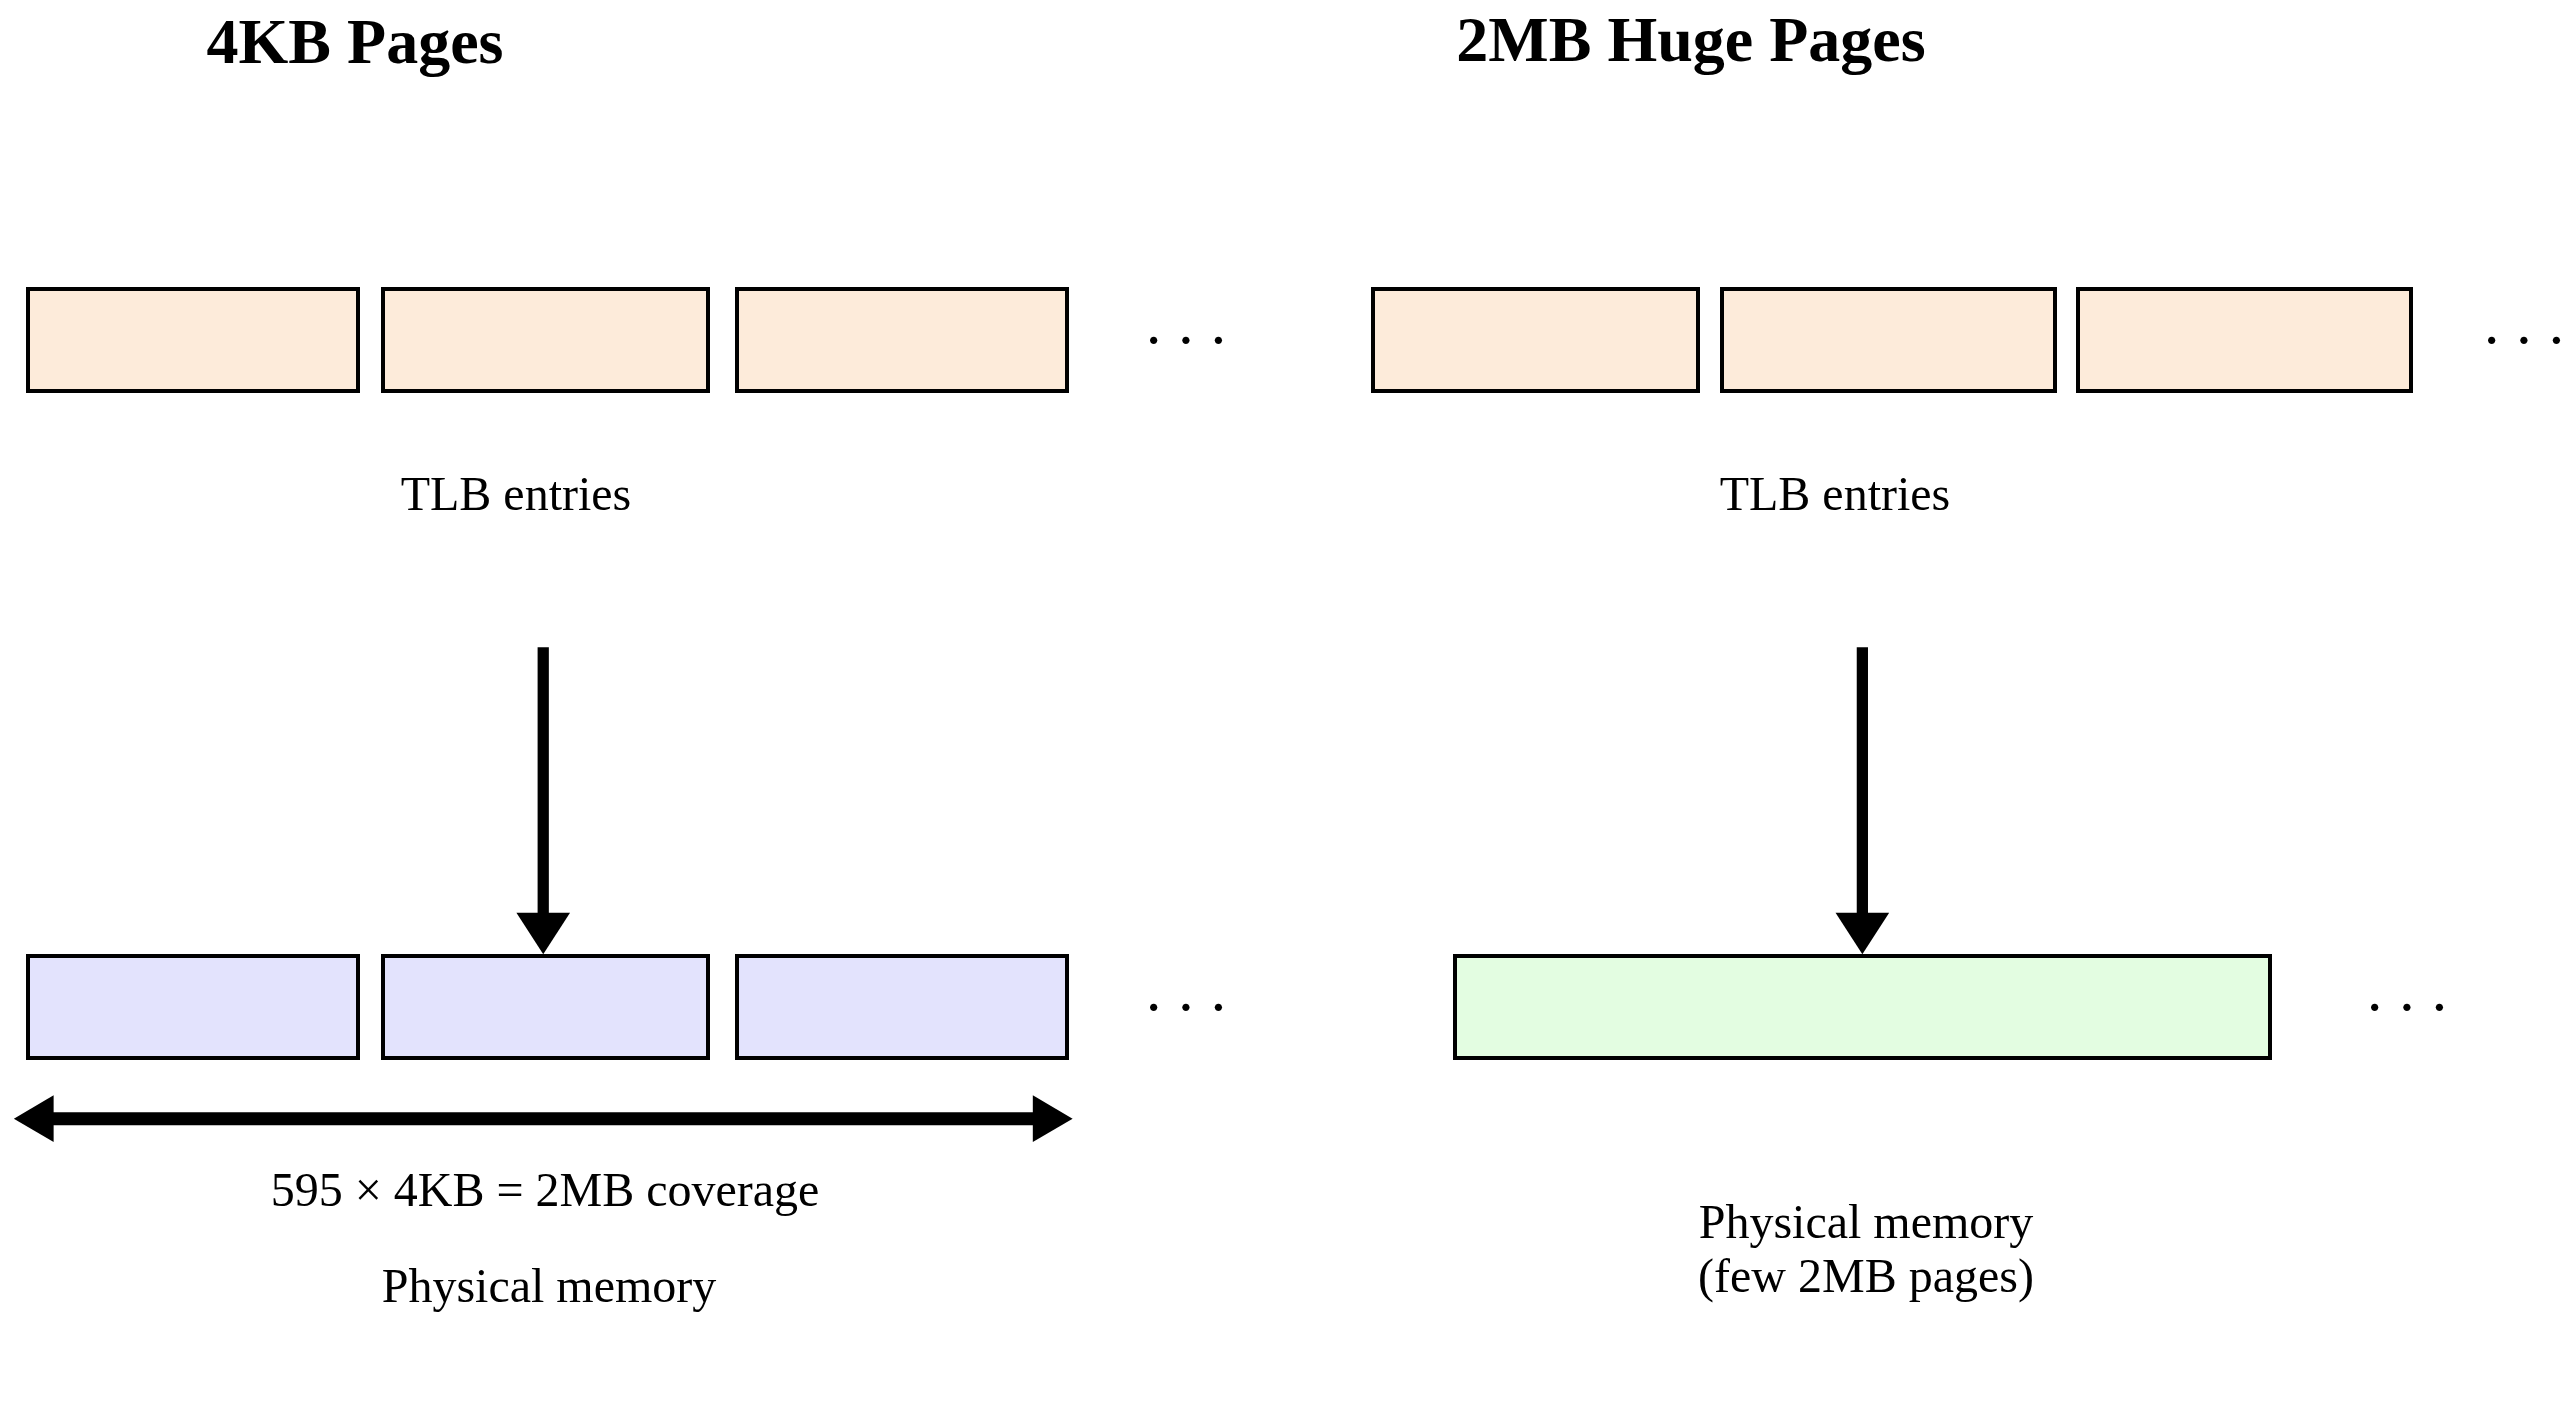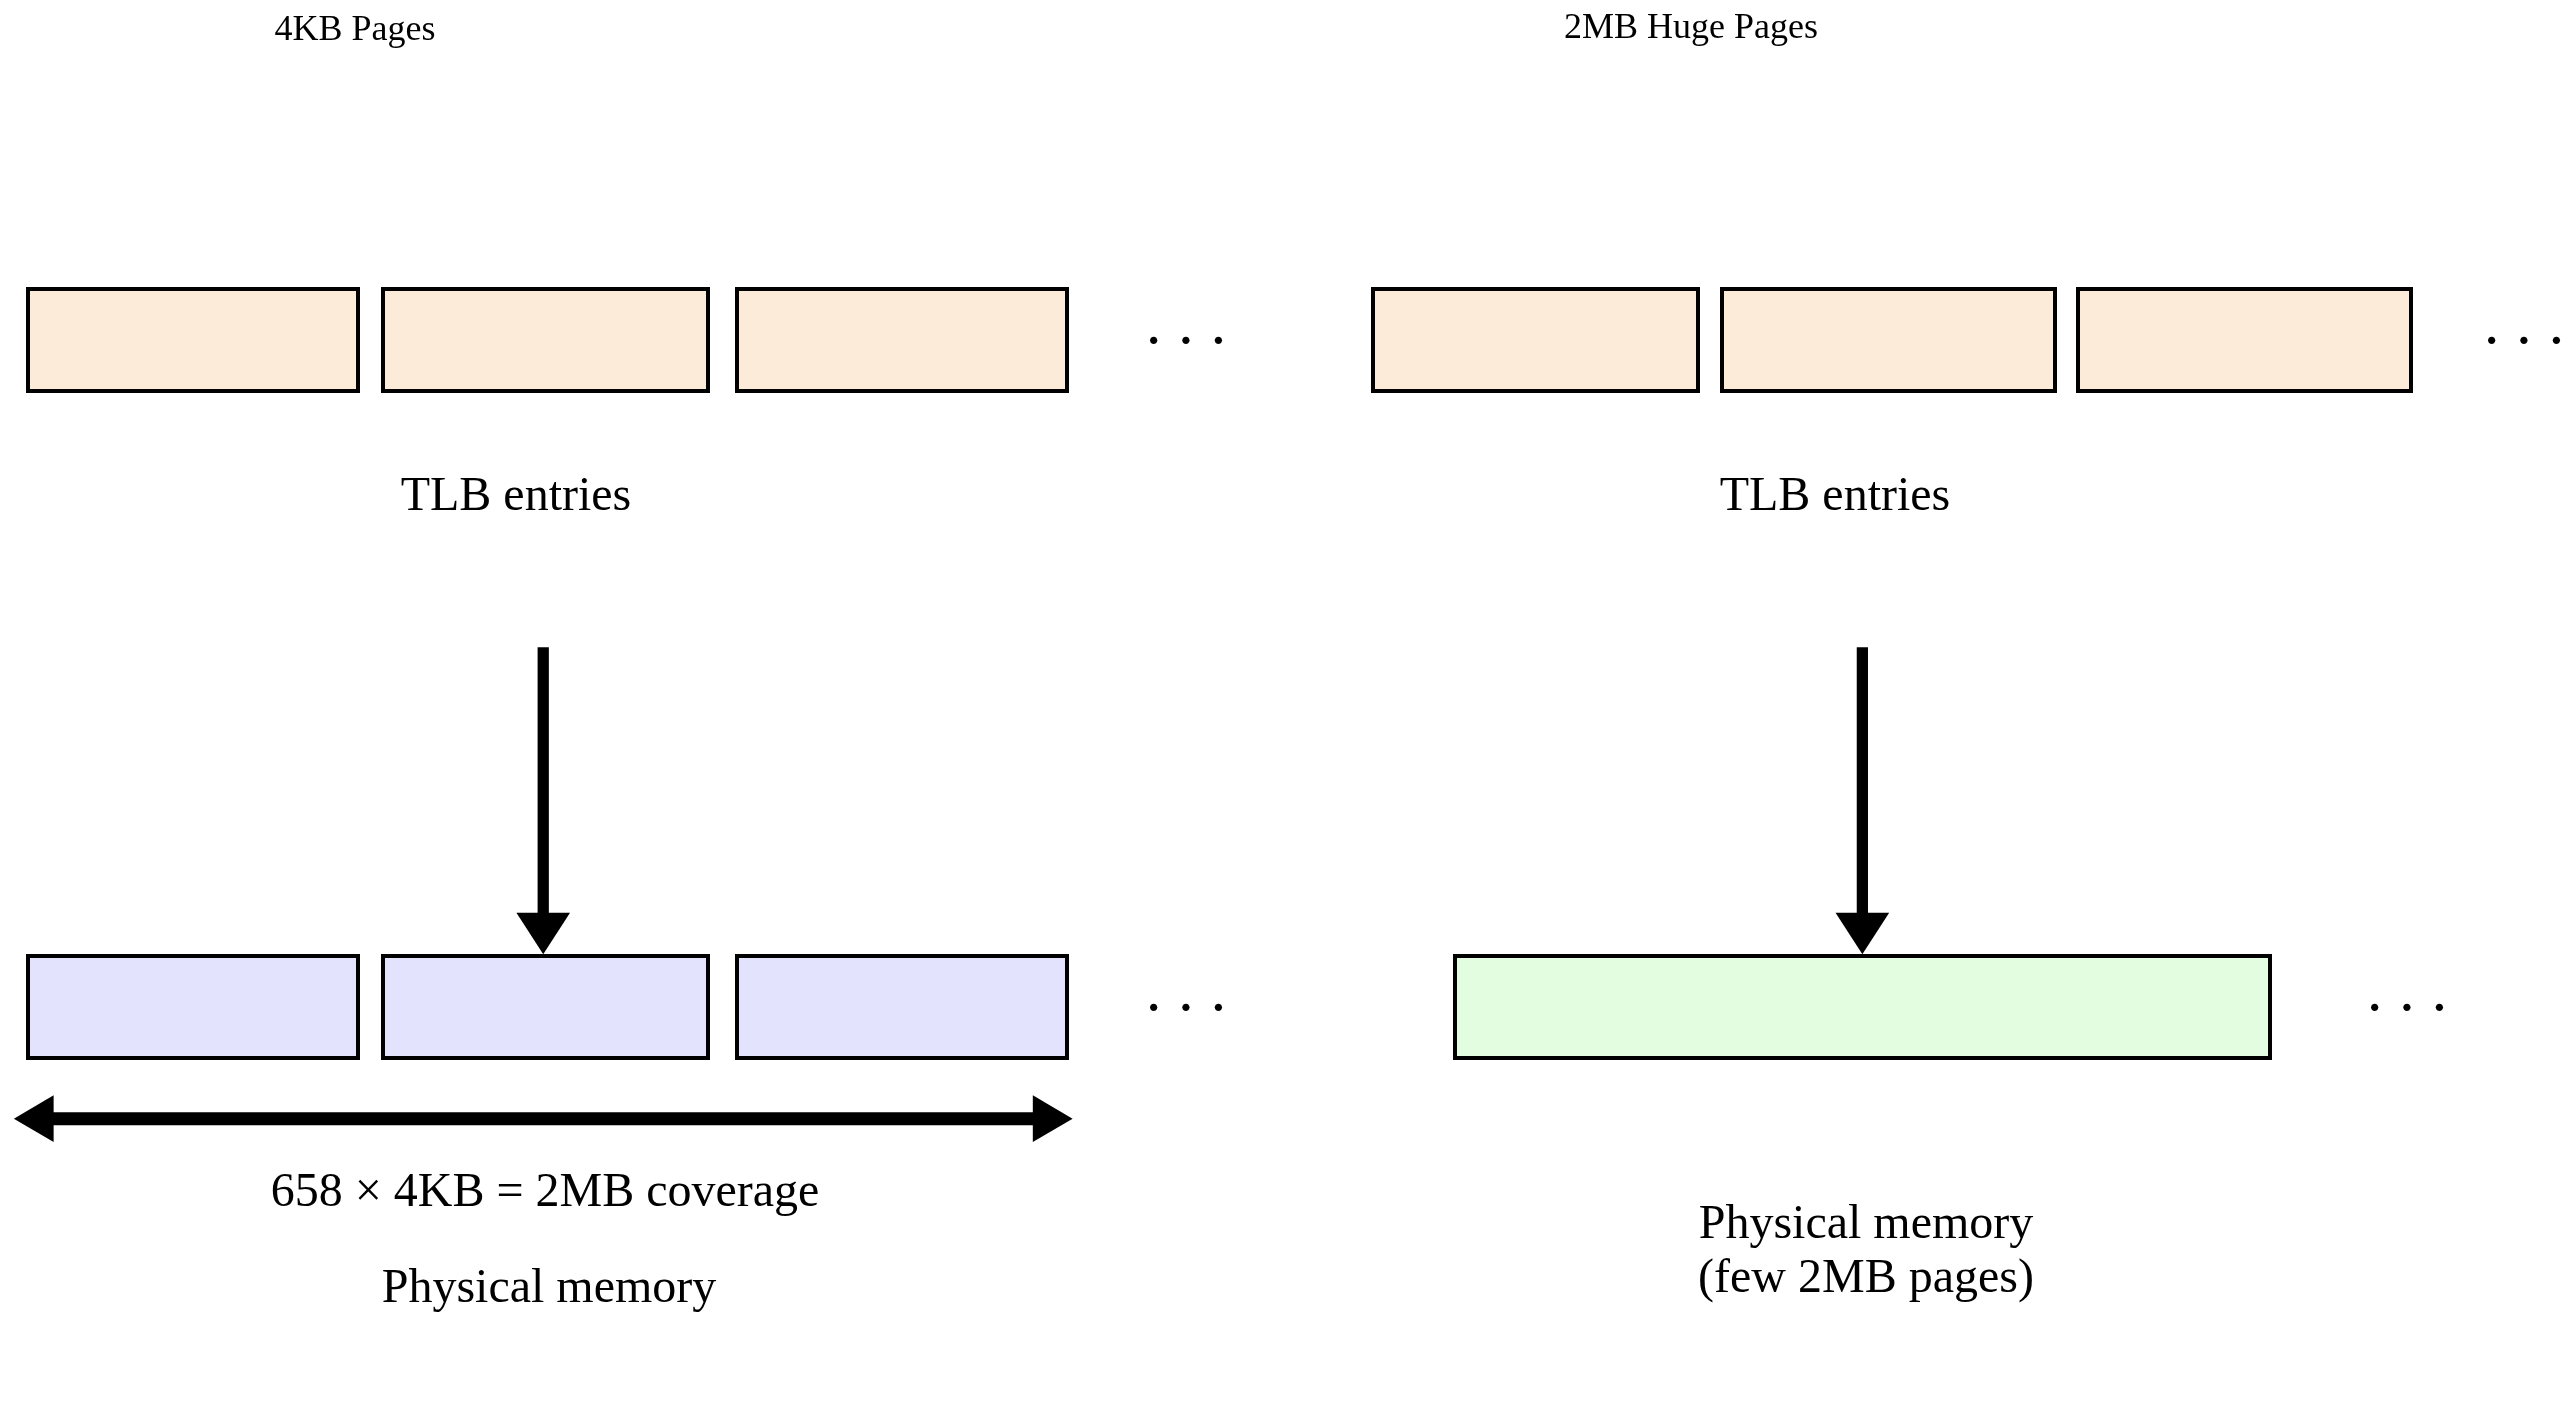--- a/index.html
+++ b/index.html
@@ -15,22 +15,22 @@
     position: relative;
     width: 2576px;
     height: 1419px;
     background: #ffffff;
     overflow: hidden;
   }
 
   
   .panel-title {
     position: absolute;
-    font-weight: normal;
-    font-size: 36px;
+    font-weight: bold;
+    font-size: 64px;
     line-height: 1;
     white-space: nowrap;
     text-align: left;
     transform: translateX(-50%);
   }
   .caption {
     position: absolute;
     font-size: 48px;
     line-height: 1.12;
     white-space: nowrap;
@@ -101,21 +101,21 @@
 
   <div class="caption" style="left:512px; top:467px;">
     <span class="line">TLB entries</span>
   </div>
 
   <div class="cellbox phys-cell" style="left:26px;  top:954px; width:334px; height:106px;"></div>
   <div class="cellbox phys-cell" style="left:381px; top:954px; width:329px; height:106px;"></div>
   <div class="cellbox phys-cell" style="left:735px; top:954px; width:334px; height:106px;"></div>
   <div class="ellipsis" style="left:1192px; top:1007px;">···</div>
 
-  <div class="caption" style="left:545px; top:1163px;">658 × 4KB = 2MB coverage</div>
+  <div class="caption" style="left:545px; top:1163px;">595 × 4KB = 2MB coverage</div>
 
   <div class="caption" style="left:545px; top:1259px;">
     <span class="line">Physical memory</span>
   </div>
 
   <div class="panel-title" style="left:1691px; top:8px;">2MB Huge Pages</div>
 
   <div class="cellbox tlb-cell" style="left:1371px; top:287px; width:329px; height:106px;"></div>
   <div class="cellbox tlb-cell" style="left:1720px; top:287px; width:337px; height:106px;"></div>
   <div class="cellbox tlb-cell" style="left:2076px; top:287px; width:337px; height:106px;"></div>

